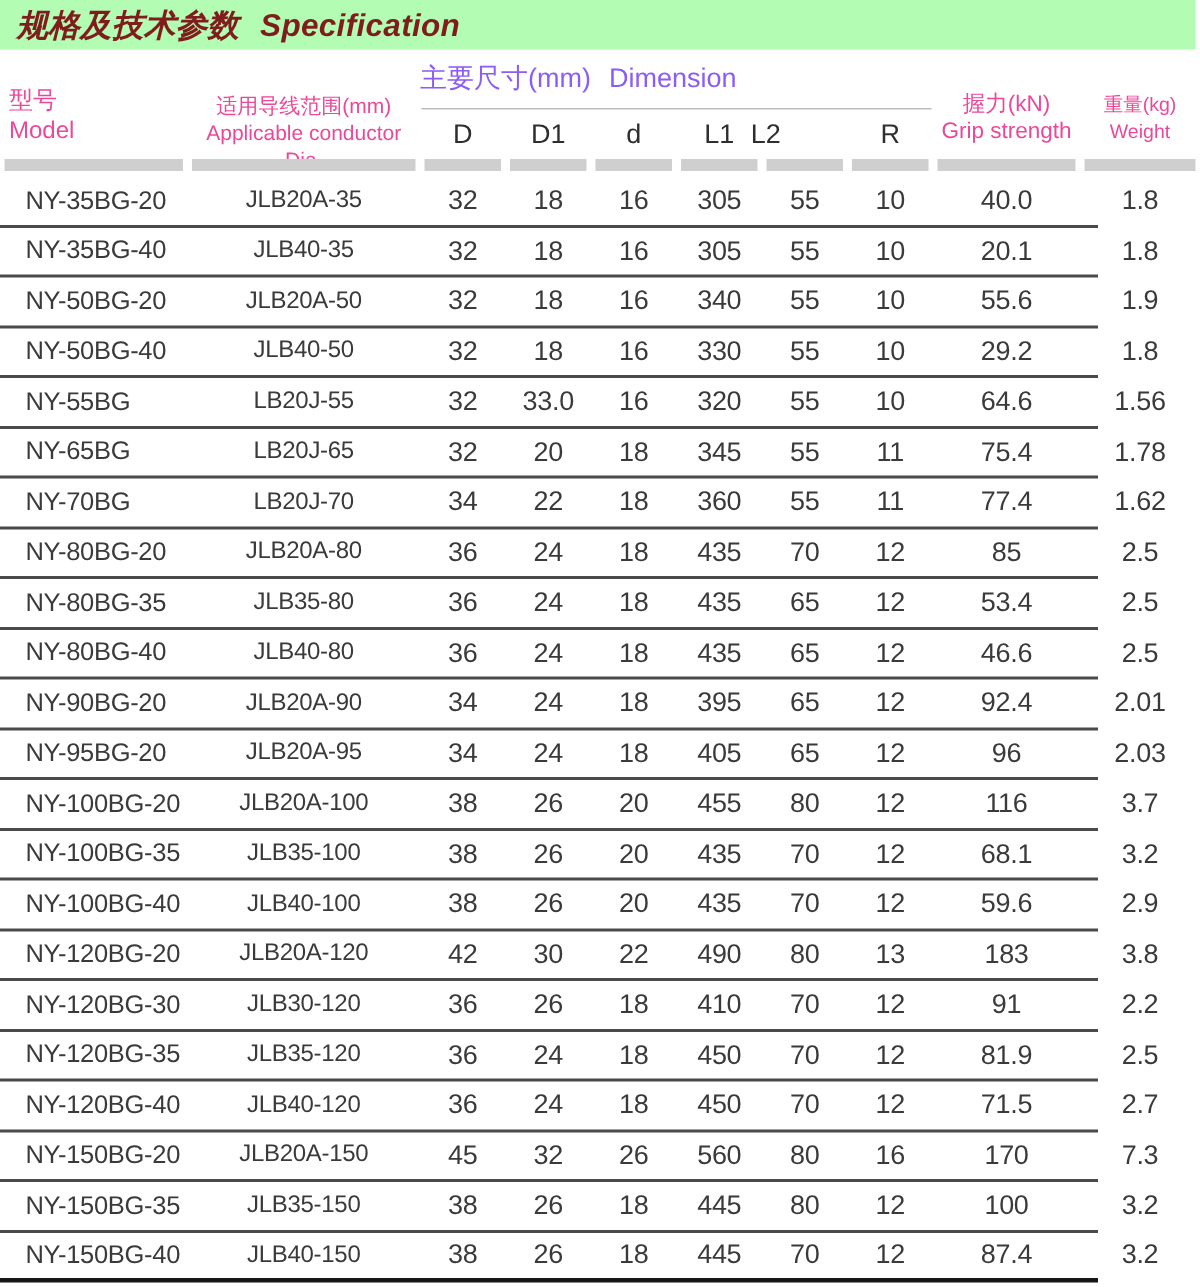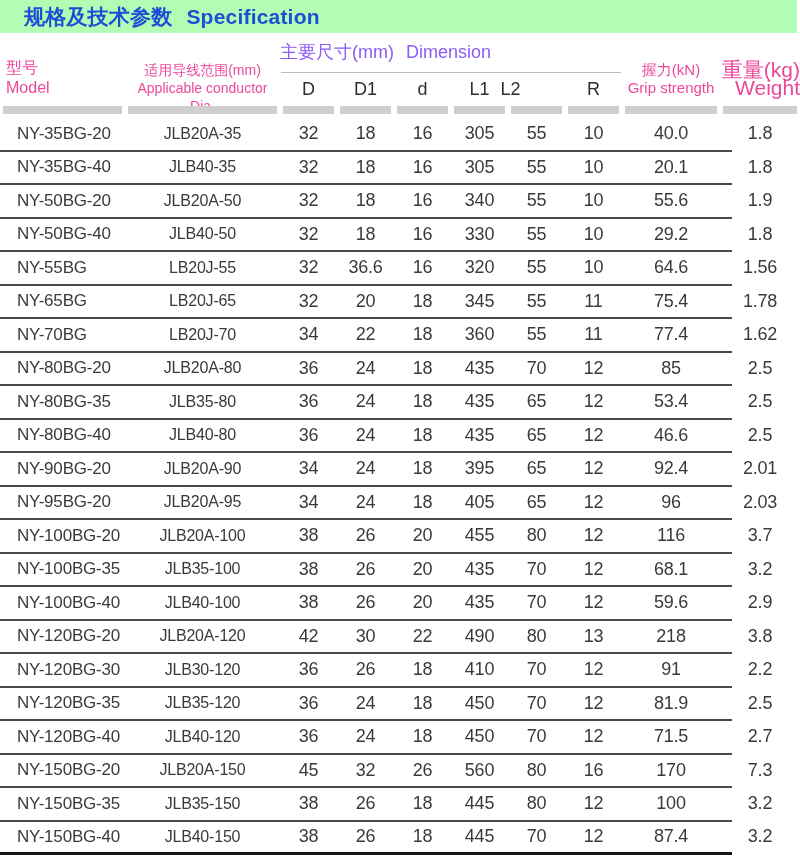--- a/index.html
+++ b/index.html
@@ -5,40 +5,40 @@
   html,body{margin:0;padding:0;background:#ffffff;}
   body{font-family:"Liberation Sans","DejaVu Sans",sans-serif;color:#333;}
   .page{position:relative;width:800px;height:858px;background:#fff;overflow:hidden;}
 
   
   .banner{
     width:797px;height:33px;background:#b3fcb3;
     display:flex;align-items:center;
   }
   .banner .title{
-    padding-left:24px;font-size:21px;font-weight:bold;color:#1d4ed8;
-    letter-spacing:0.2px;white-space:nowrap;
+    padding-left:11px;font-size:21px;font-weight:bold;color:#7f1d1d;
+    letter-spacing:0.2px;white-space:nowrap;font-style:italic;
   }
   .banner .title .en{font-weight:bold;margin-left:14px;}
 
   
   .thead{position:relative;height:85px;}
   .dim-group{
     position:absolute;left:280px;width:342px;top:7px;
     text-align:left;font-size:18px;color:#8b5cf6;white-space:nowrap;
   }
   .dim-group .en{margin-left:12px;}
   .dim-underline{
     position:absolute;left:281px;width:340px;top:39px;height:1px;background:#bcbcbc;
   }
   .hcell{position:absolute;top:25px;line-height:20px;color:#ec4899;}
   .h-model{left:6px;font-size:16px;text-align:left;}
   .h-conductor{left:125px;width:155px;top:28px;font-size:14px;line-height:18px;text-align:center;}
   .h-grip{left:622px;width:98px;top:28px;font-size:15px;line-height:18px;text-align:center;}
-  .h-weight{left:720px;width:80px;top:28px;font-size:21px;line-height:18px;text-align:right;}
+  .h-weight{left:720px;width:80px;top:28px;font-size:13px;line-height:18px;text-align:center;}
   .dim-letter{
     position:absolute;top:46px;width:57px;text-align:center;
     font-size:18px;color:#2e2e2e;
   }
   
   .band{
     position:absolute;left:0;top:73px;width:800px;height:8px;
     display:grid;grid-template-columns:125px 155px repeat(6,57px) 98px 80px;
   }
   .band .seg{height:8px;background:#cfcfcf;margin:0 3px;}
@@ -162,21 +162,21 @@
       <div class="c">330</div>
       <div class="c">55</div>
       <div class="c">10</div>
       <div class="c">29.2</div>
       <div class="c">1.8</div>
     </div>
       <div class="t-row">
       <div class="c model">NY-55BG</div>
       <div class="c cond">LB20J-55</div>
       <div class="c">32</div>
-      <div class="c">36.6</div>
+      <div class="c">33.0</div>
       <div class="c">16</div>
       <div class="c">320</div>
       <div class="c">55</div>
       <div class="c">10</div>
       <div class="c">64.6</div>
       <div class="c">1.56</div>
     </div>
       <div class="t-row">
       <div class="c model">NY-65BG</div>
       <div class="c cond">LB20J-65</div>
@@ -299,21 +299,21 @@
     </div>
       <div class="t-row">
       <div class="c model">NY-120BG-20</div>
       <div class="c cond">JLB20A-120</div>
       <div class="c">42</div>
       <div class="c">30</div>
       <div class="c">22</div>
       <div class="c">490</div>
       <div class="c">80</div>
       <div class="c">13</div>
-      <div class="c">218</div>
+      <div class="c">183</div>
       <div class="c">3.8</div>
     </div>
       <div class="t-row">
       <div class="c model">NY-120BG-30</div>
       <div class="c cond">JLB30-120</div>
       <div class="c">36</div>
       <div class="c">26</div>
       <div class="c">18</div>
       <div class="c">410</div>
       <div class="c">70</div>

